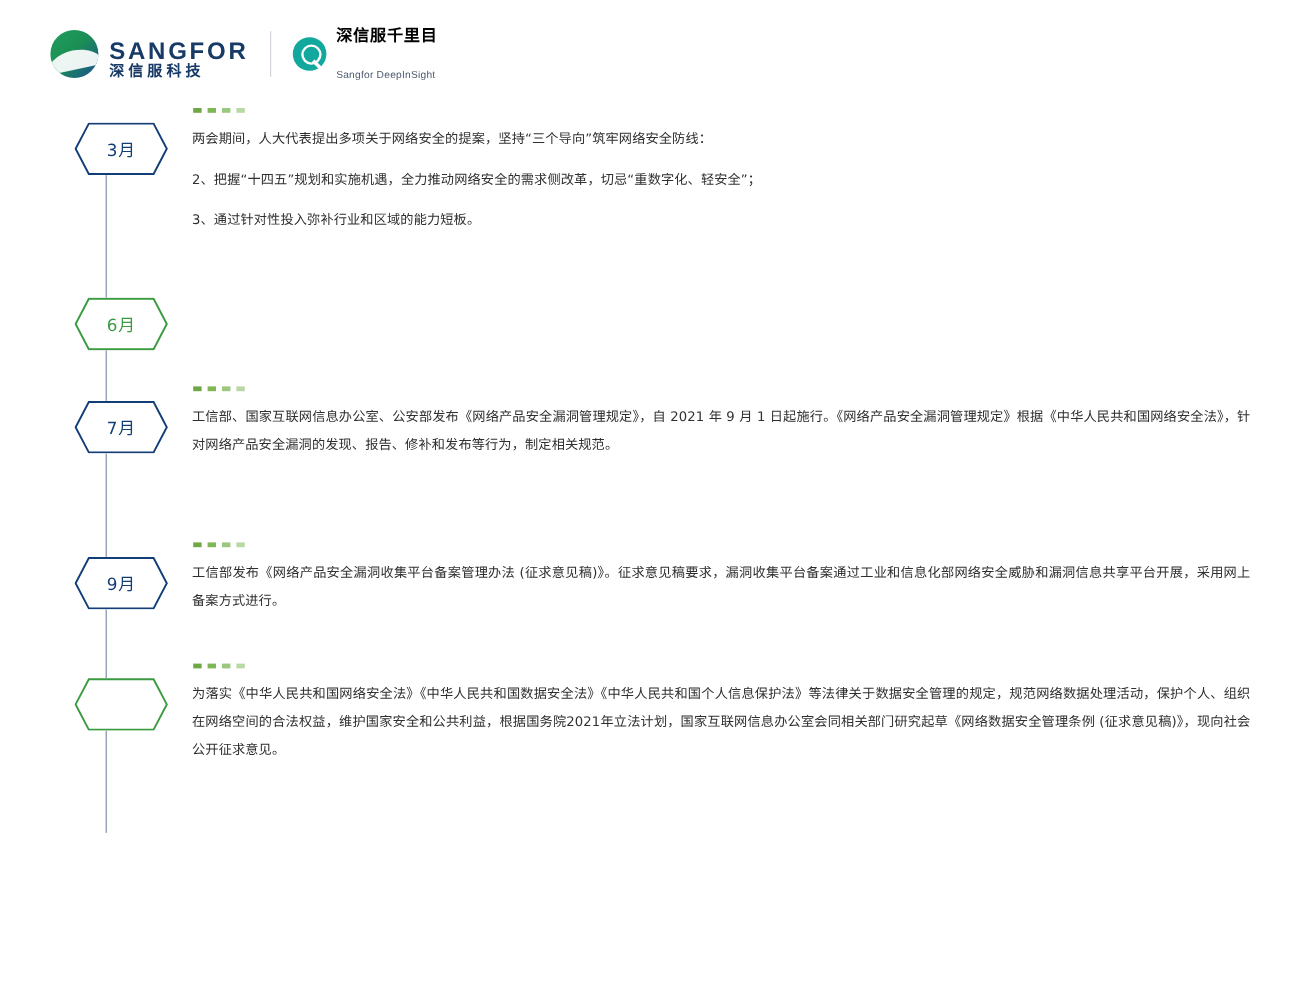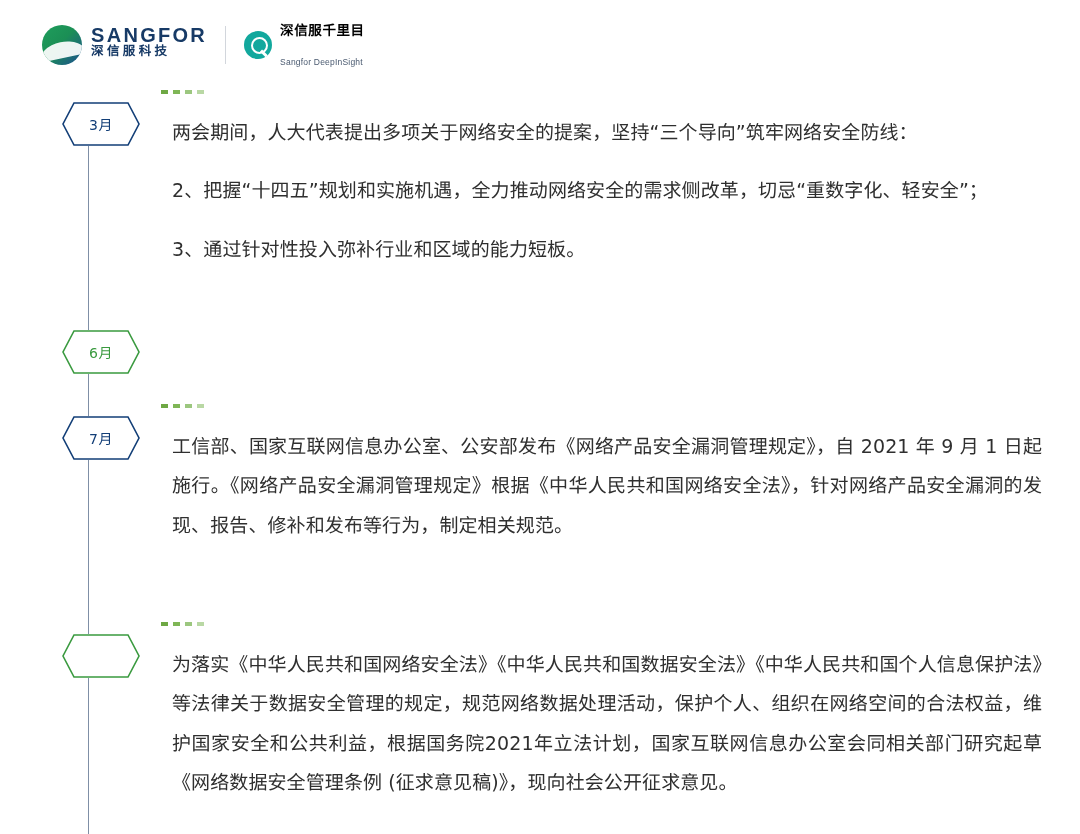--- a/index.html
+++ b/index.html
@@ -21,21 +21,21 @@
   .header {
     position: absolute;
     top: 22px;
     left: 42px;
     display: flex;
     align-items: center;
     height: 46px;
   }
   .logo-block {
     display: flex;
-    align-items: flex-start;
+    align-items: flex-end;
   }
   .logo-mark {
     width: 40px;
     height: 40px;
     border-radius: 50%;
     background: linear-gradient(135deg, #1f9e5c 0%, #1b8f55 45%, #1d4f91 100%);
     position: relative;
     overflow: hidden;
     flex: none;
   }
@@ -199,27 +199,26 @@
     width: 7px;
     height: 4px;
     background: #8bbf6a;
   }
   .dashes i:nth-child(1) { background: #6ea844; }
   .dashes i:nth-child(2) { background: #7fb656; }
   .dashes i:nth-child(3) { background: #9cc77f; }
   .dashes i:nth-child(4) { background: #b9d8a4; }
 
   .para {
-    font-size: 19px;
+    font-size: 11px;
     line-height: 2.07;
     color: #2f2f2f;
     font-family: "DejaVu Sans", "Liberation Sans", sans-serif;
     letter-spacing: .1px;
     text-align: justify;
-    margin-left: 12px;
   }
   .para + .para { margin-top: 0; }
 </style>
 </head>
 <body>
 
 <div class="header">
   <div class="logo-block">
     <div class="logo-mark"></div>
     <div class="logo-text">
@@ -286,32 +285,51 @@
             <i></i>
             <i></i>
             <i></i>
             <i></i>
           </div>
           <p class="para">工信部、国家互联网信息办公室、公安部发布《网络产品安全漏洞管理规定》，自 2021 年 9 月 1 日起施行。《网络产品安全漏洞管理规定》根据《中华人民共和国网络安全法》，针对网络产品安全漏洞的发现、报告、修补和发布等行为，制定相关规范。</p>
         </div>
       </div>
       <div class="row green">
       </div>
-      <div class="row green">
-        <div class="marker-wrap">
-          <div class="hex">
-            <svg viewBox="0 0 78 44" width="78" height="44" aria-hidden="true">
-              <polygon points="12,1 66,1 77,22 66,43 12,43 1,22" fill="#ffffff" stroke="#3a9a3f" stroke-width="1.6"></polygon>
-            </svg>
+      <div class="row blue">
+        <div class="marker-wrap">
+          <div class="hex">
+            <svg viewBox="0 0 78 44" width="78" height="44" aria-hidden="true">
+              <polygon points="12,1 66,1 77,22 66,43 12,43 1,22" fill="#ffffff" stroke="#123e77" stroke-width="1.6"></polygon>
+            </svg>
+            <span class="hex-label">9月</span>
           </div>
         </div>
         <div class="content">
           <div class="dashes">
             <i></i>
             <i></i>
             <i></i>
             <i></i>
           </div>
+          <p class="para">工信部发布《网络产品安全漏洞收集平台备案管理办法 (征求意见稿)》。征求意见稿要求，漏洞收集平台备案通过工业和信息化部网络安全威胁和漏洞信息共享平台开展，采用网上备案方式进行。</p>
+        </div>
+      </div>
+      <div class="row green">
+        <div class="marker-wrap">
+          <div class="hex">
+            <svg viewBox="0 0 78 44" width="78" height="44" aria-hidden="true">
+              <polygon points="12,1 66,1 77,22 66,43 12,43 1,22" fill="#ffffff" stroke="#3a9a3f" stroke-width="1.6"></polygon>
+            </svg>
+          </div>
+        </div>
+        <div class="content">
+          <div class="dashes">
+            <i></i>
+            <i></i>
+            <i></i>
+            <i></i>
+          </div>
           <p class="para">为落实《中华人民共和国网络安全法》《中华人民共和国数据安全法》《中华人民共和国个人信息保护法》等法律关于数据安全管理的规定，规范网络数据处理活动，保护个人、组织在网络空间的合法权益，维护国家安全和公共利益，根据国务院2021年立法计划，国家互联网信息办公室会同相关部门研究起草《网络数据安全管理条例 (征求意见稿)》，现向社会公开征求意见。</p>
         </div>
       </div>
     </div>
 </div>
 
 </body></html>

